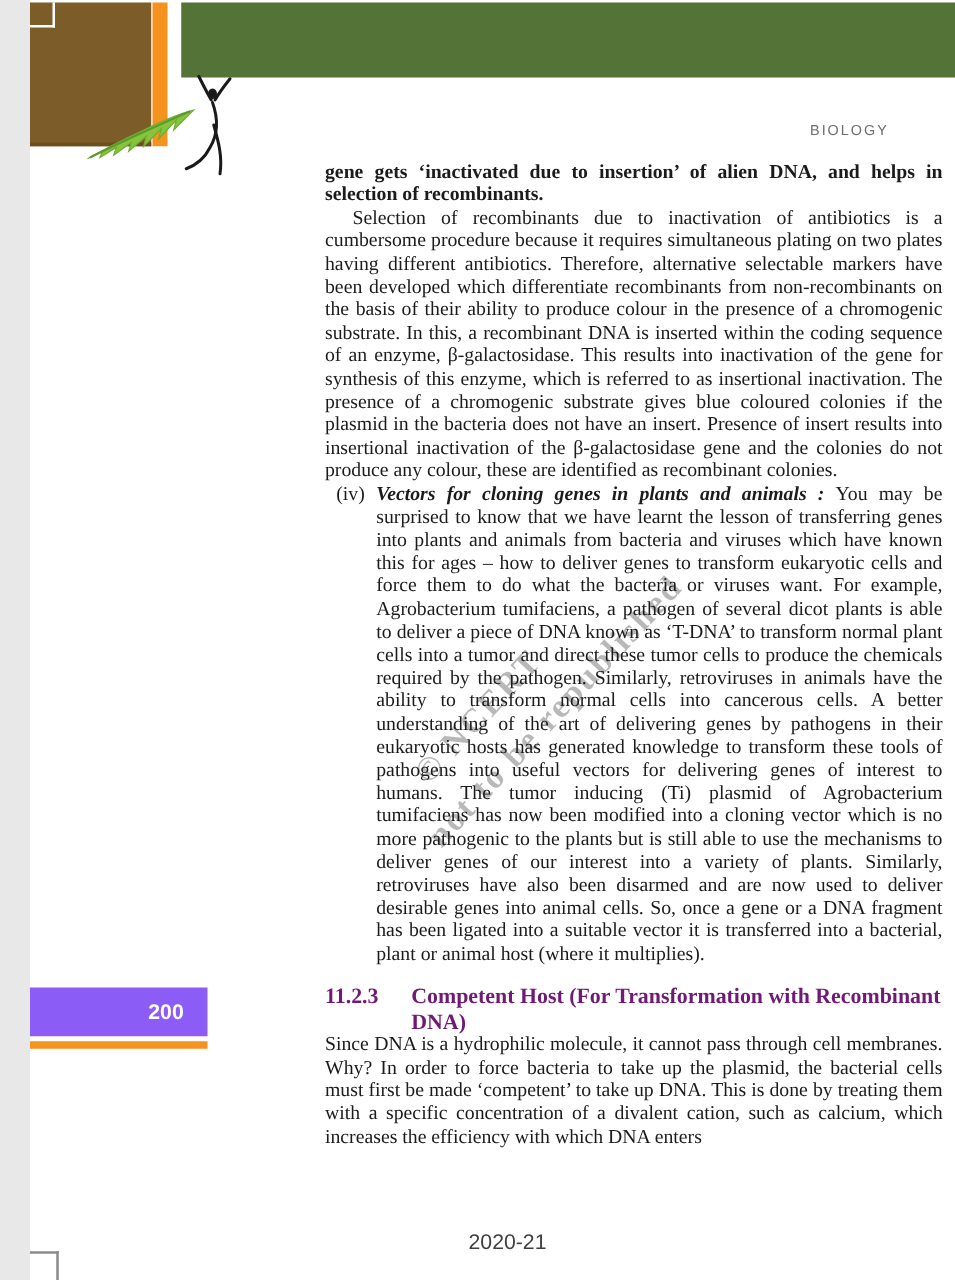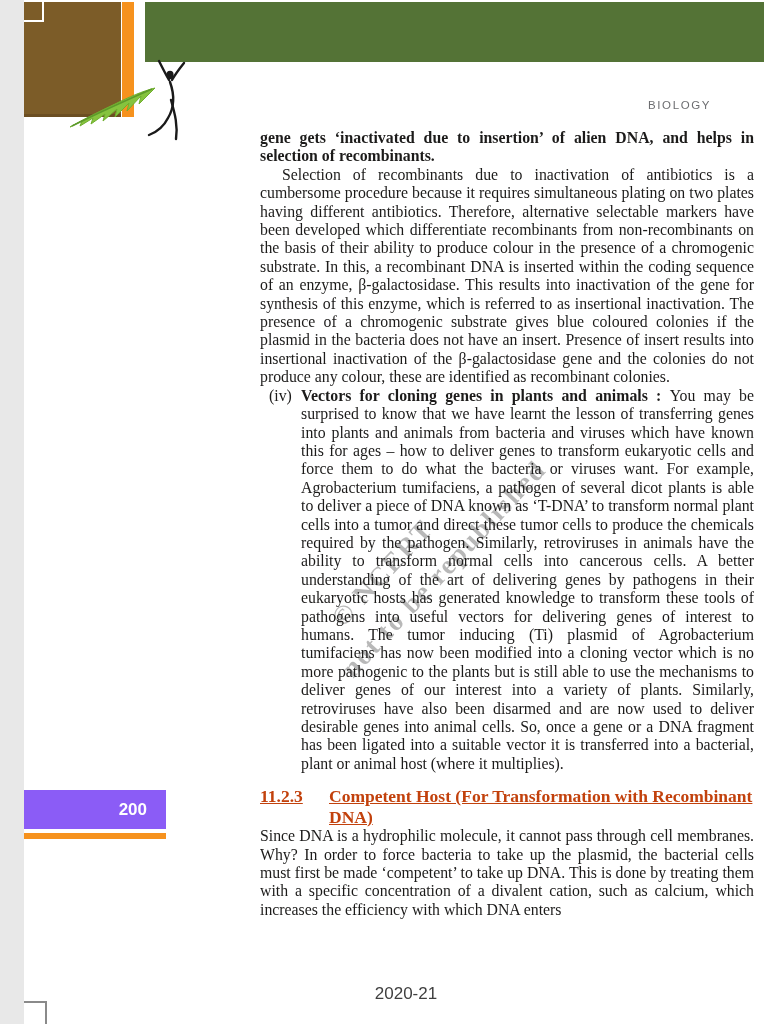--- a/index.html
+++ b/index.html
@@ -31,24 +31,24 @@
   .content{
     position:absolute;left:236px;top:129px;width:494px;z-index:2;
     font-size:15.8px;line-height:18.4px;color:#1c1b1a;text-align:justify;
   }
   .indent-col{margin-left:41px;}
   .p2{text-indent:22px;}
   .item{position:relative;}
   .item .marker{position:absolute;left:-32px;top:0;text-indent:0;}
   .seg-b{font-weight:normal;}
   .seg-i{}
-  .seg-bi{font-weight:bold;}
+  .seg-bi{font-weight:bold;font-style:italic;}
   .section-heading{
-    display:flex;margin-top:13px;color:#c2410c;
-    font-weight:bold;font-size:17.5px;line-height:20.5px;text-align:left;text-decoration:underline;
+    display:flex;margin-top:13px;color:#701a75;
+    font-weight:bold;font-size:17.5px;line-height:20.5px;text-align:left;
   }
   .section-heading .h-num{flex:0 0 69px;}
   .section-heading .h-title{flex:1;}
   .p3{margin-top:9px;}
   
   .pagebox{
     position:absolute;left:0;top:790px;width:142px;height:39px;background:#8b5cf6;
     box-sizing:border-box;text-align:right;padding-right:19px;line-height:39px;
     font-family:"Liberation Sans",sans-serif;font-weight:bold;font-size:17px;color:#ffffff;padding-left:41px;
   }

